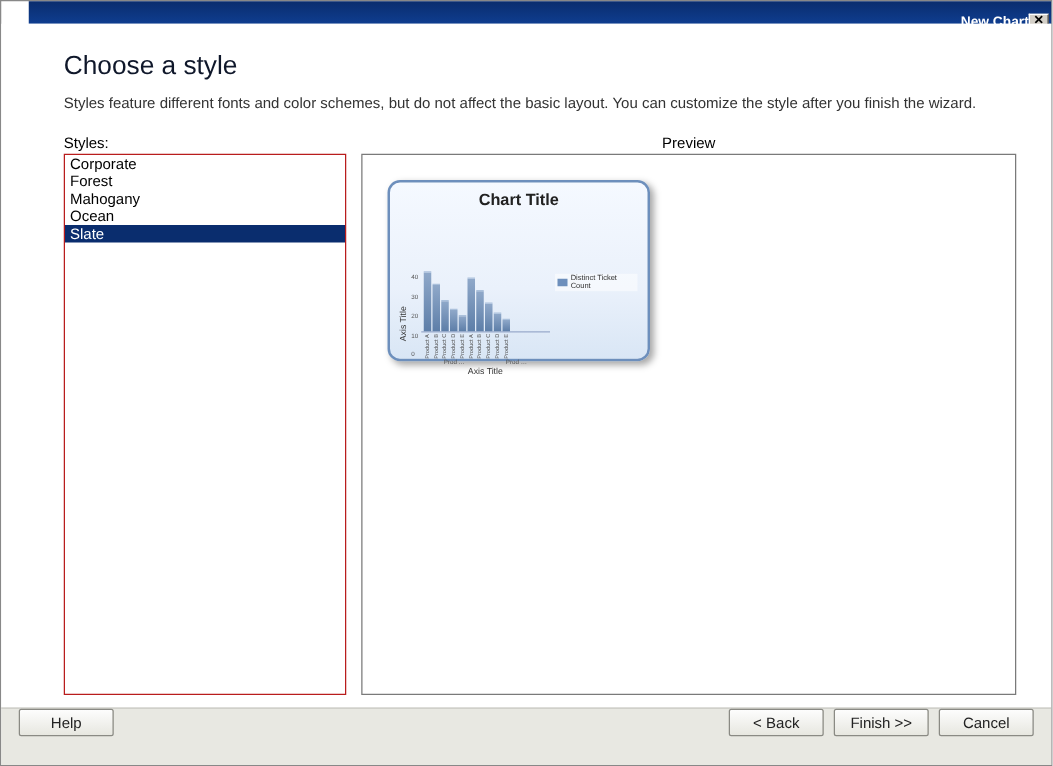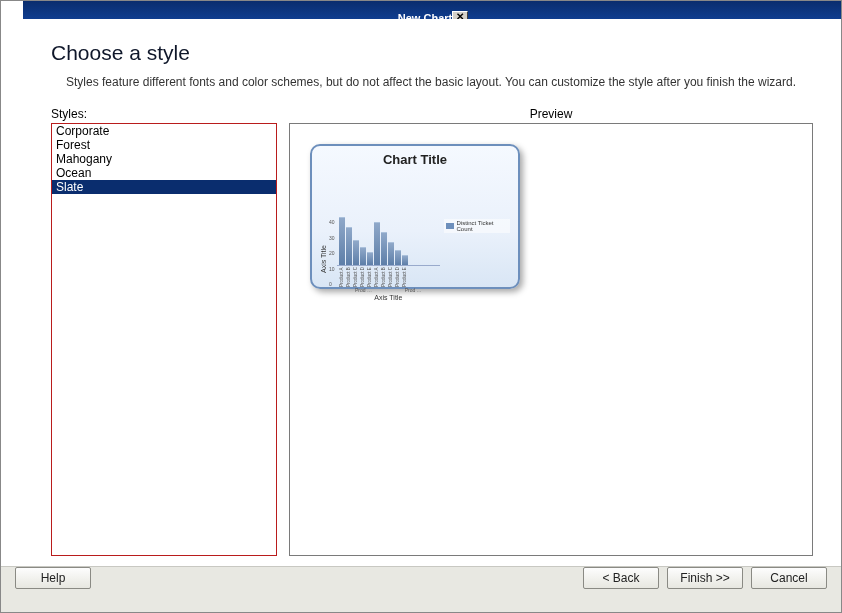--- a/index.html
+++ b/index.html
@@ -19,21 +19,21 @@
       display: flex;
       flex-direction: column;
     }
     .titlebar {
       height: 18px;
       background: linear-gradient(to bottom, #0a2d6e, #0f3d8f);
       color: #fff;
       font-weight: bold;
       display: flex;
       align-items: center;
-      justify-content: center;
+      justify-content: flex-end;
       padding: 16px 2px 0 4px;
       font-size: 11px;
       margin-left: 22px;
     }
     .close-btn {
       width: 16px; height: 14px;
       background: #d4d0c8;
       border: 1px solid #fff;
       border-right-color:#404040;
       border-bottom-color:#404040;
@@ -55,21 +55,21 @@
     .heading {
       color: #0f172a;
       font-size: 21px;
       font-weight: normal;
       margin: 4px 0 10px 22px;
     }
     .description {
       color: #333;
       font-size: 12px;
       margin-bottom: 18px;
-      margin-left: 37px;
+      margin-left: 22px;
     }
     .panels {
       display: flex;
       gap: 12px;
       flex: 1;
       margin-left: 22px;
       margin-right: 0;
     }
     .panel-col { display:flex; flex-direction:column; }
     .panel-label { font-size: 12px; color:#000000; margin-bottom:2px; }

